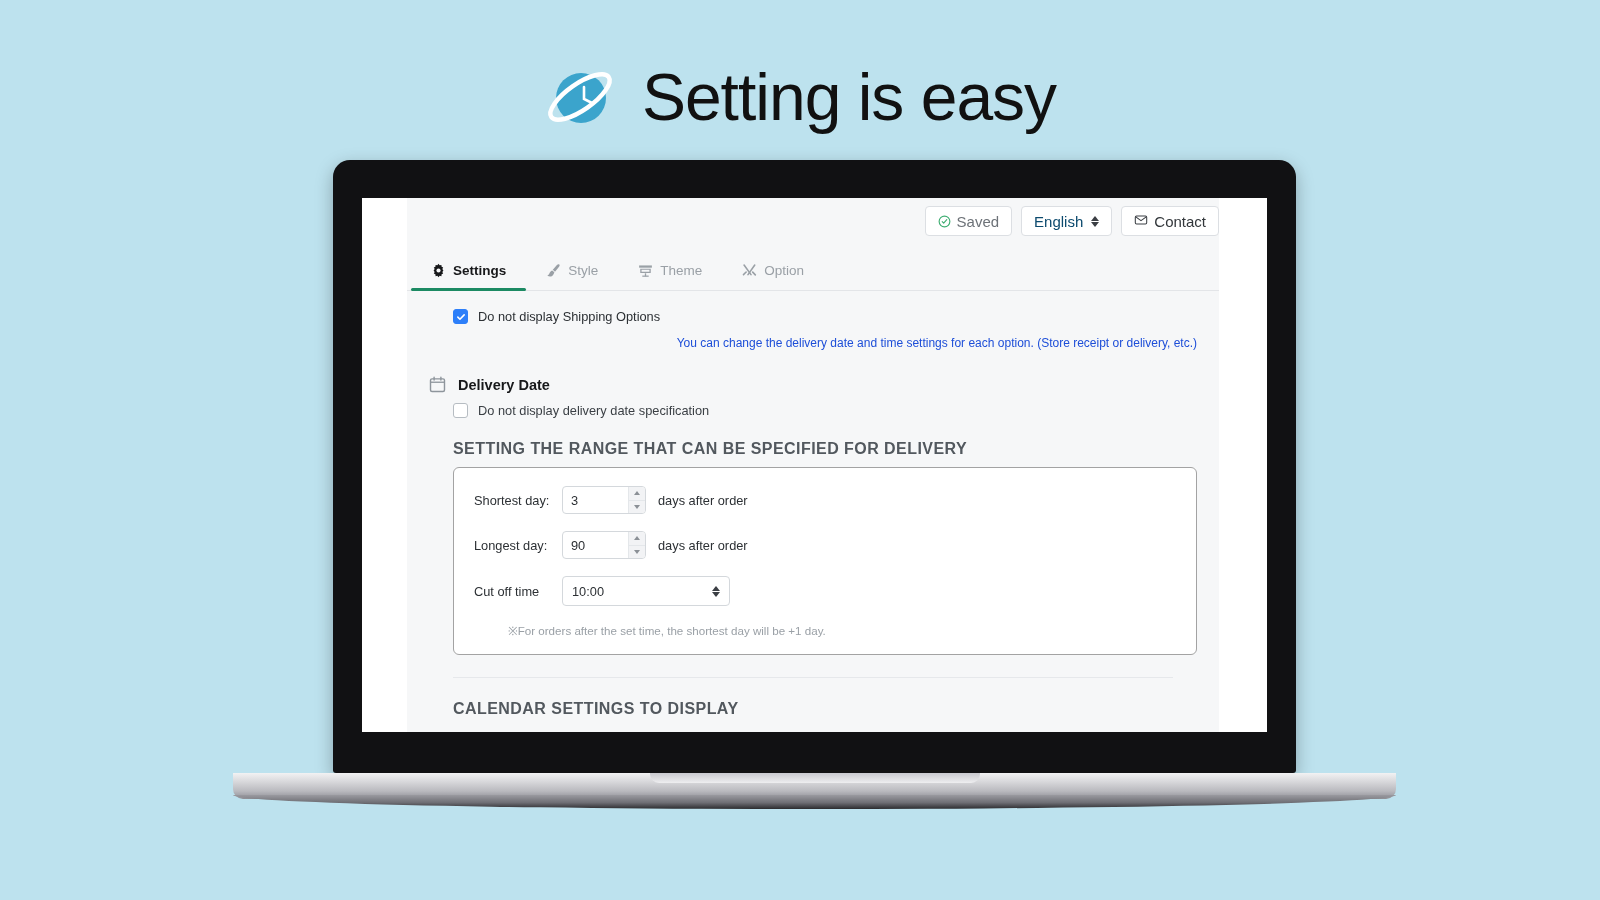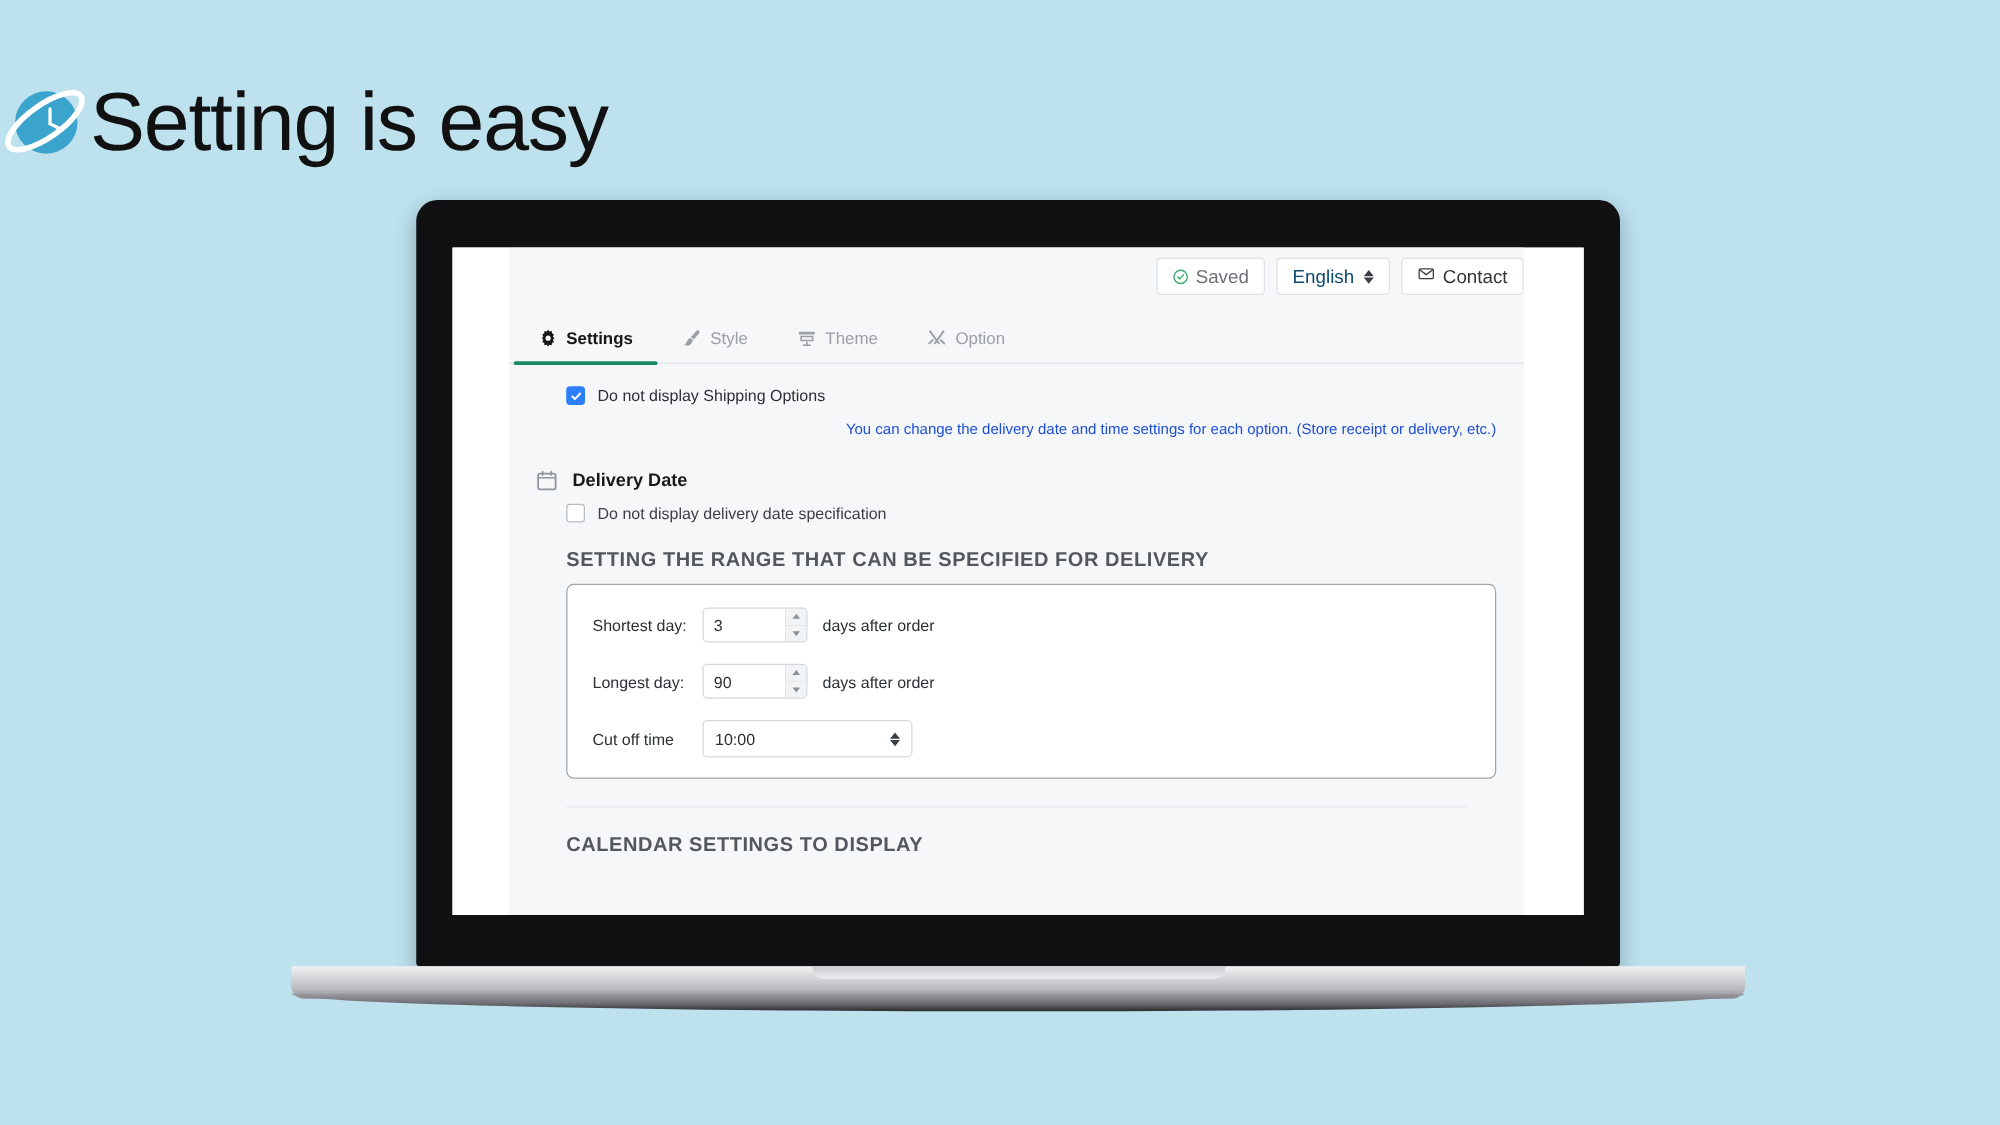--- a/index.html
+++ b/index.html
@@ -8,21 +8,21 @@
     font-family: "Liberation Sans", sans-serif;
     background: #bde2ee;
     overflow: hidden;
   }
 
   .page { position: relative; width: 1600px; height: 900px; background: #bde2ee; }
 
   
   .banner {
     position: absolute; top: 42px; left: 0; width: 1600px; height: 110px;
-    display: flex; align-items: center; justify-content: flex-start; 
+    display: flex; align-items: center; justify-content: center; gap: 26px;
   }
   .logo { width: 72px; height: 72px; flex: none; position: relative; }
   .banner-title {
     font-size: 66px; font-weight: 400; color: #111; letter-spacing: -1px;
     line-height: 1; white-space: nowrap;
   }
 
   
   .laptop { position: absolute; left: 333px; top: 160px; width: 963px; height: 665px; }
   .laptop-lid {
@@ -71,21 +71,21 @@
   .topbtn.contact { margin-left: 9px; color: #32363a; }
   .chk-green { color: #3fae72; display: flex; }
   .stepper-arrows { display: flex; flex-direction: column; gap: 1px; margin-left: 2px; }
   .stepper-arrows i {
     width: 0; height: 0; border-left: 4px solid transparent; border-right: 4px solid transparent;
   }
   .stepper-arrows i.up { border-bottom: 5px solid #3b3f44; }
   .stepper-arrows i.dn { border-top: 5px solid #3b3f44; }
 
   .tabs {
-    height: 40px; display: flex; align-items: center; gap: 0; padding-left: 4px;
+    height: 40px; display: flex; align-items: flex-end; gap: 0; padding-left: 4px;
     border-bottom: 1px solid #e3e5e8; background: #f6f7f8;
   }
   .tab {
     display: flex; align-items: center; gap: 7px; height: 40px; padding: 0 20px;
     font-size: 13.5px; color: #9aa0a6; position: relative;
   }
   .tab .ticon { display: flex; align-items: center; color: #9aa0a6; }
   .tab.active { color: #17181a; font-weight: 600; }
   .tab.active .ticon { color: #17181a; }
   .tab.active:after {
@@ -329,20 +329,21 @@
                     <span class="flabel w1">Cut off time</span>
                     <span class="selfield">
                       <span>10:00</span>
                       <span class="stepper-arrows">
                         <i class="up"></i>
                           <i class="dn"></i>
                       </span>
                     </span>
                   </div>
 
+                  <div class="note">※For orders after the set time, the shortest day will be +1 day.</div>
                 </div>
               </div>
 
               <div class="divider"></div>
 
               <div class="cap">CALENDAR SETTINGS TO DISPLAY</div>
 
             </div>
           </div>
         </div>

